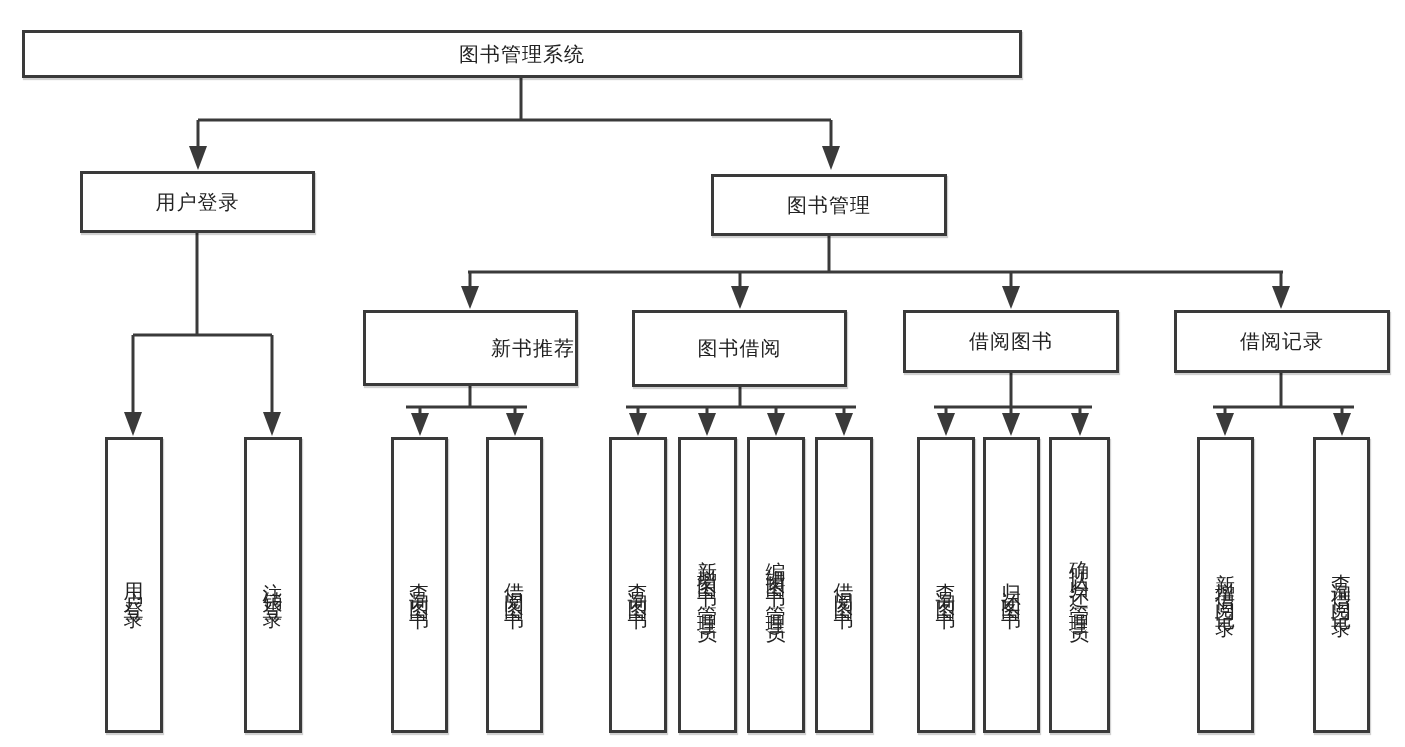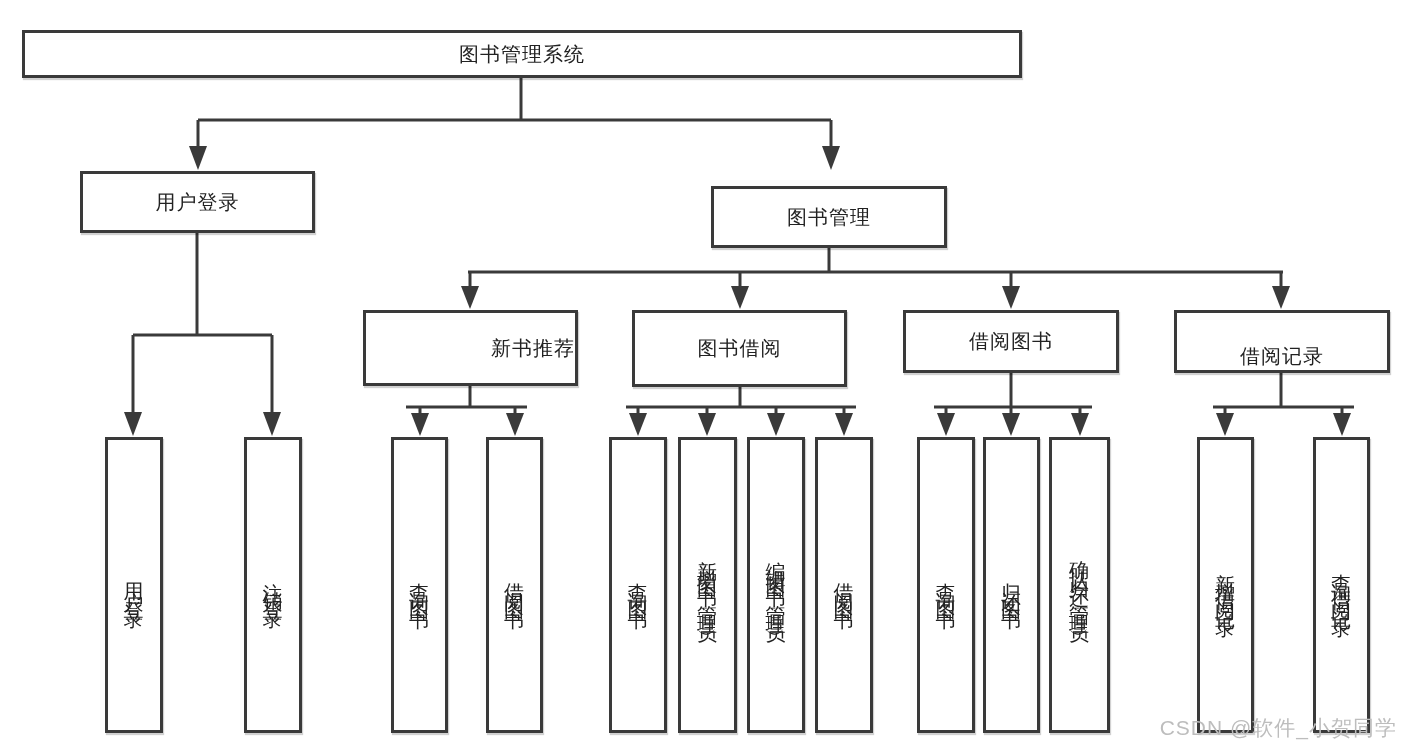--- a/index.html
+++ b/index.html
@@ -138,34 +138,34 @@
     </g>
   </svg>
 
   <div class="node node-h" style="left:22px; top:18px; width:1000px; height:48px;margin-top:12px;">
     <span>图书管理系统</span>
   </div>
 
   <div class="node node-h" style="left:80px; top:171px; width:235px; height:62px;">
     <span>用户登录</span>
   </div>
-  <div class="node node-h" style="left:711px; top:186px; width:236px; height:62px;">
+  <div class="node node-h" style="left:711px; top:174px; width:236px; height:62px;">
     <span>图书管理</span>
   </div>
 
   <div class="node node-h" style="left:363px; top:310px; width:215px; height:76px;justify-content:flex-end;">
     <span>新书推荐</span>
   </div>
   <div class="node node-h" style="left:632px; top:310px; width:215px; height:77px;">
     <span>图书借阅</span>
   </div>
   <div class="node node-h" style="left:903px; top:310px; width:216px; height:63px;">
     <span>借阅图书</span>
   </div>
-  <div class="node node-h" style="left:1174px; top:310px; width:216px; height:63px;align-items:flex-end;">
+  <div class="node node-h" style="left:1174px; top:310px; width:216px; height:63px;">
     <span>借阅记录</span>
   </div>
 
   <div class="node node-v" style="left:105px; top:437px; width:58px; height:296px;">
     <span class="vtext">用户登录</span>
   </div>
   <div class="node node-v" style="left:244px; top:437px; width:58px; height:296px;">
     <span class="vtext">注销登录</span>
   </div>
 
@@ -199,15 +199,14 @@
     <span class="vtext">确认归还（管理员）</span>
   </div>
 
   <div class="node node-v" style="left:1197px; top:437px; width:57px; height:296px;">
     <span class="vtext">新增借阅记录</span>
   </div>
   <div class="node node-v" style="left:1313px; top:437px; width:57px; height:296px;">
     <span class="vtext">查询借阅记录</span>
   </div>
 
-  <div class="watermark">CSDN @软件_小贺同学</div>
 
 </div>
 
 </body></html>

